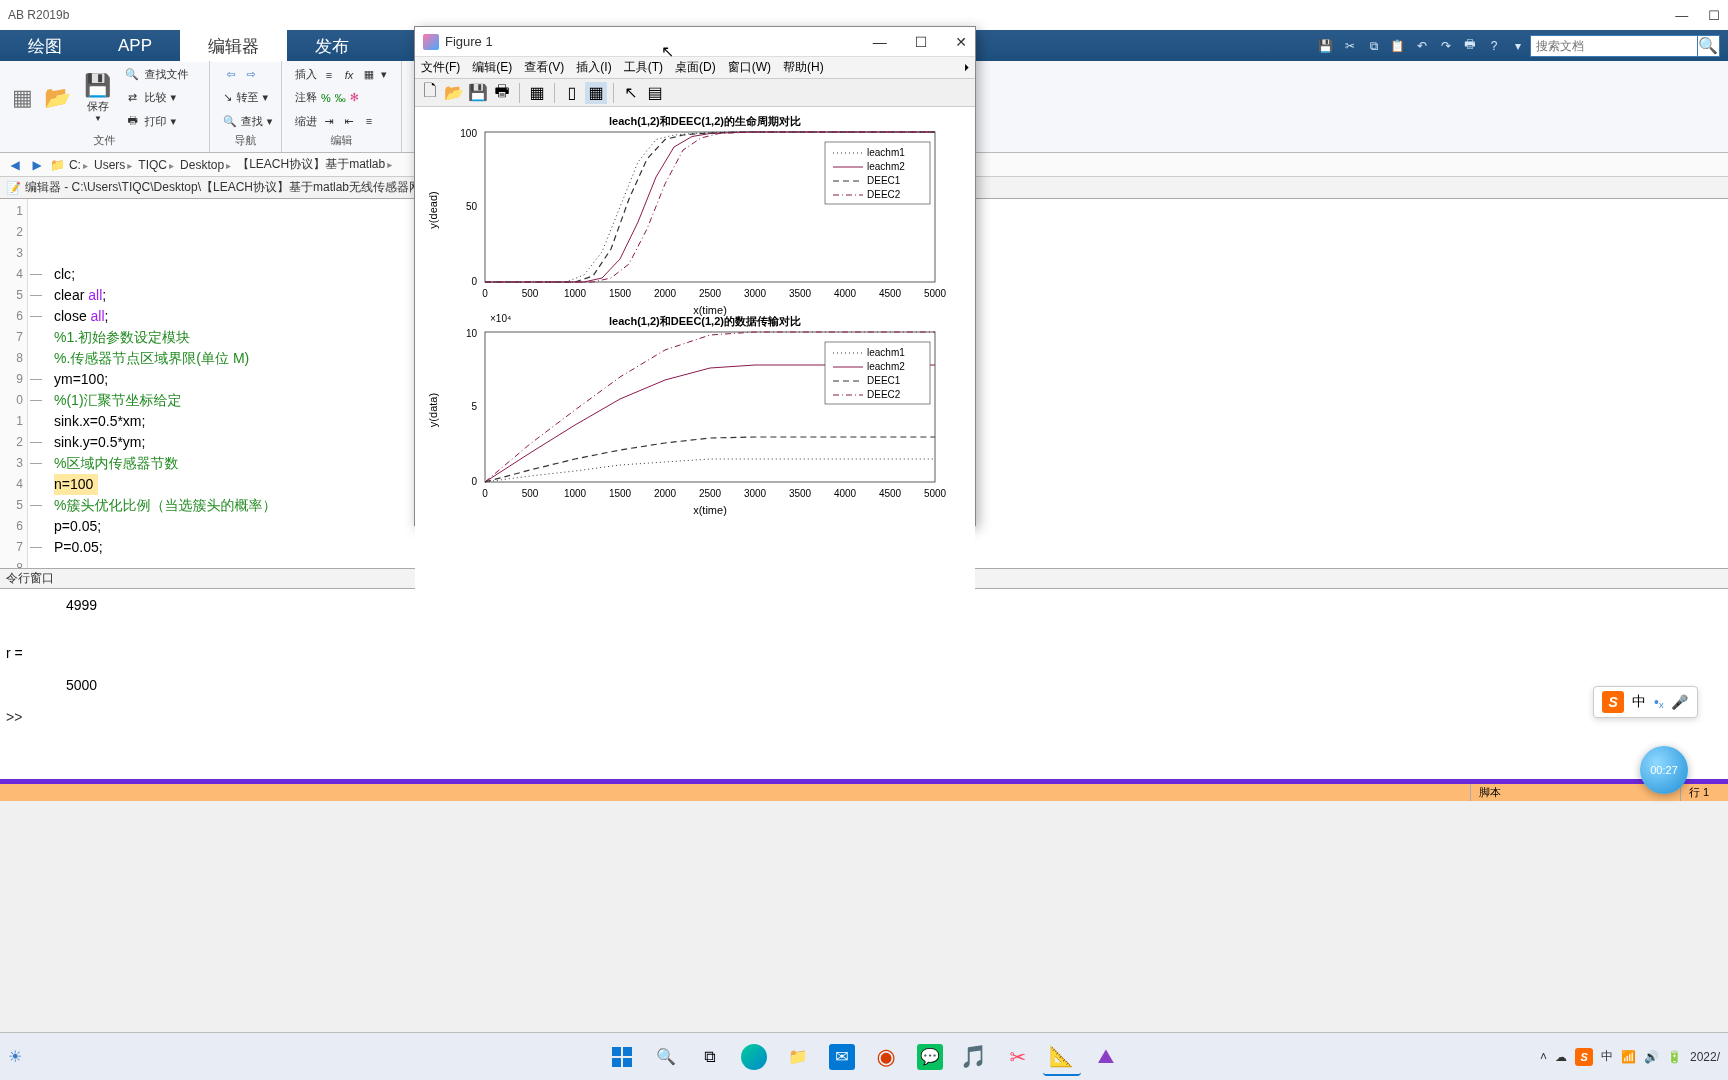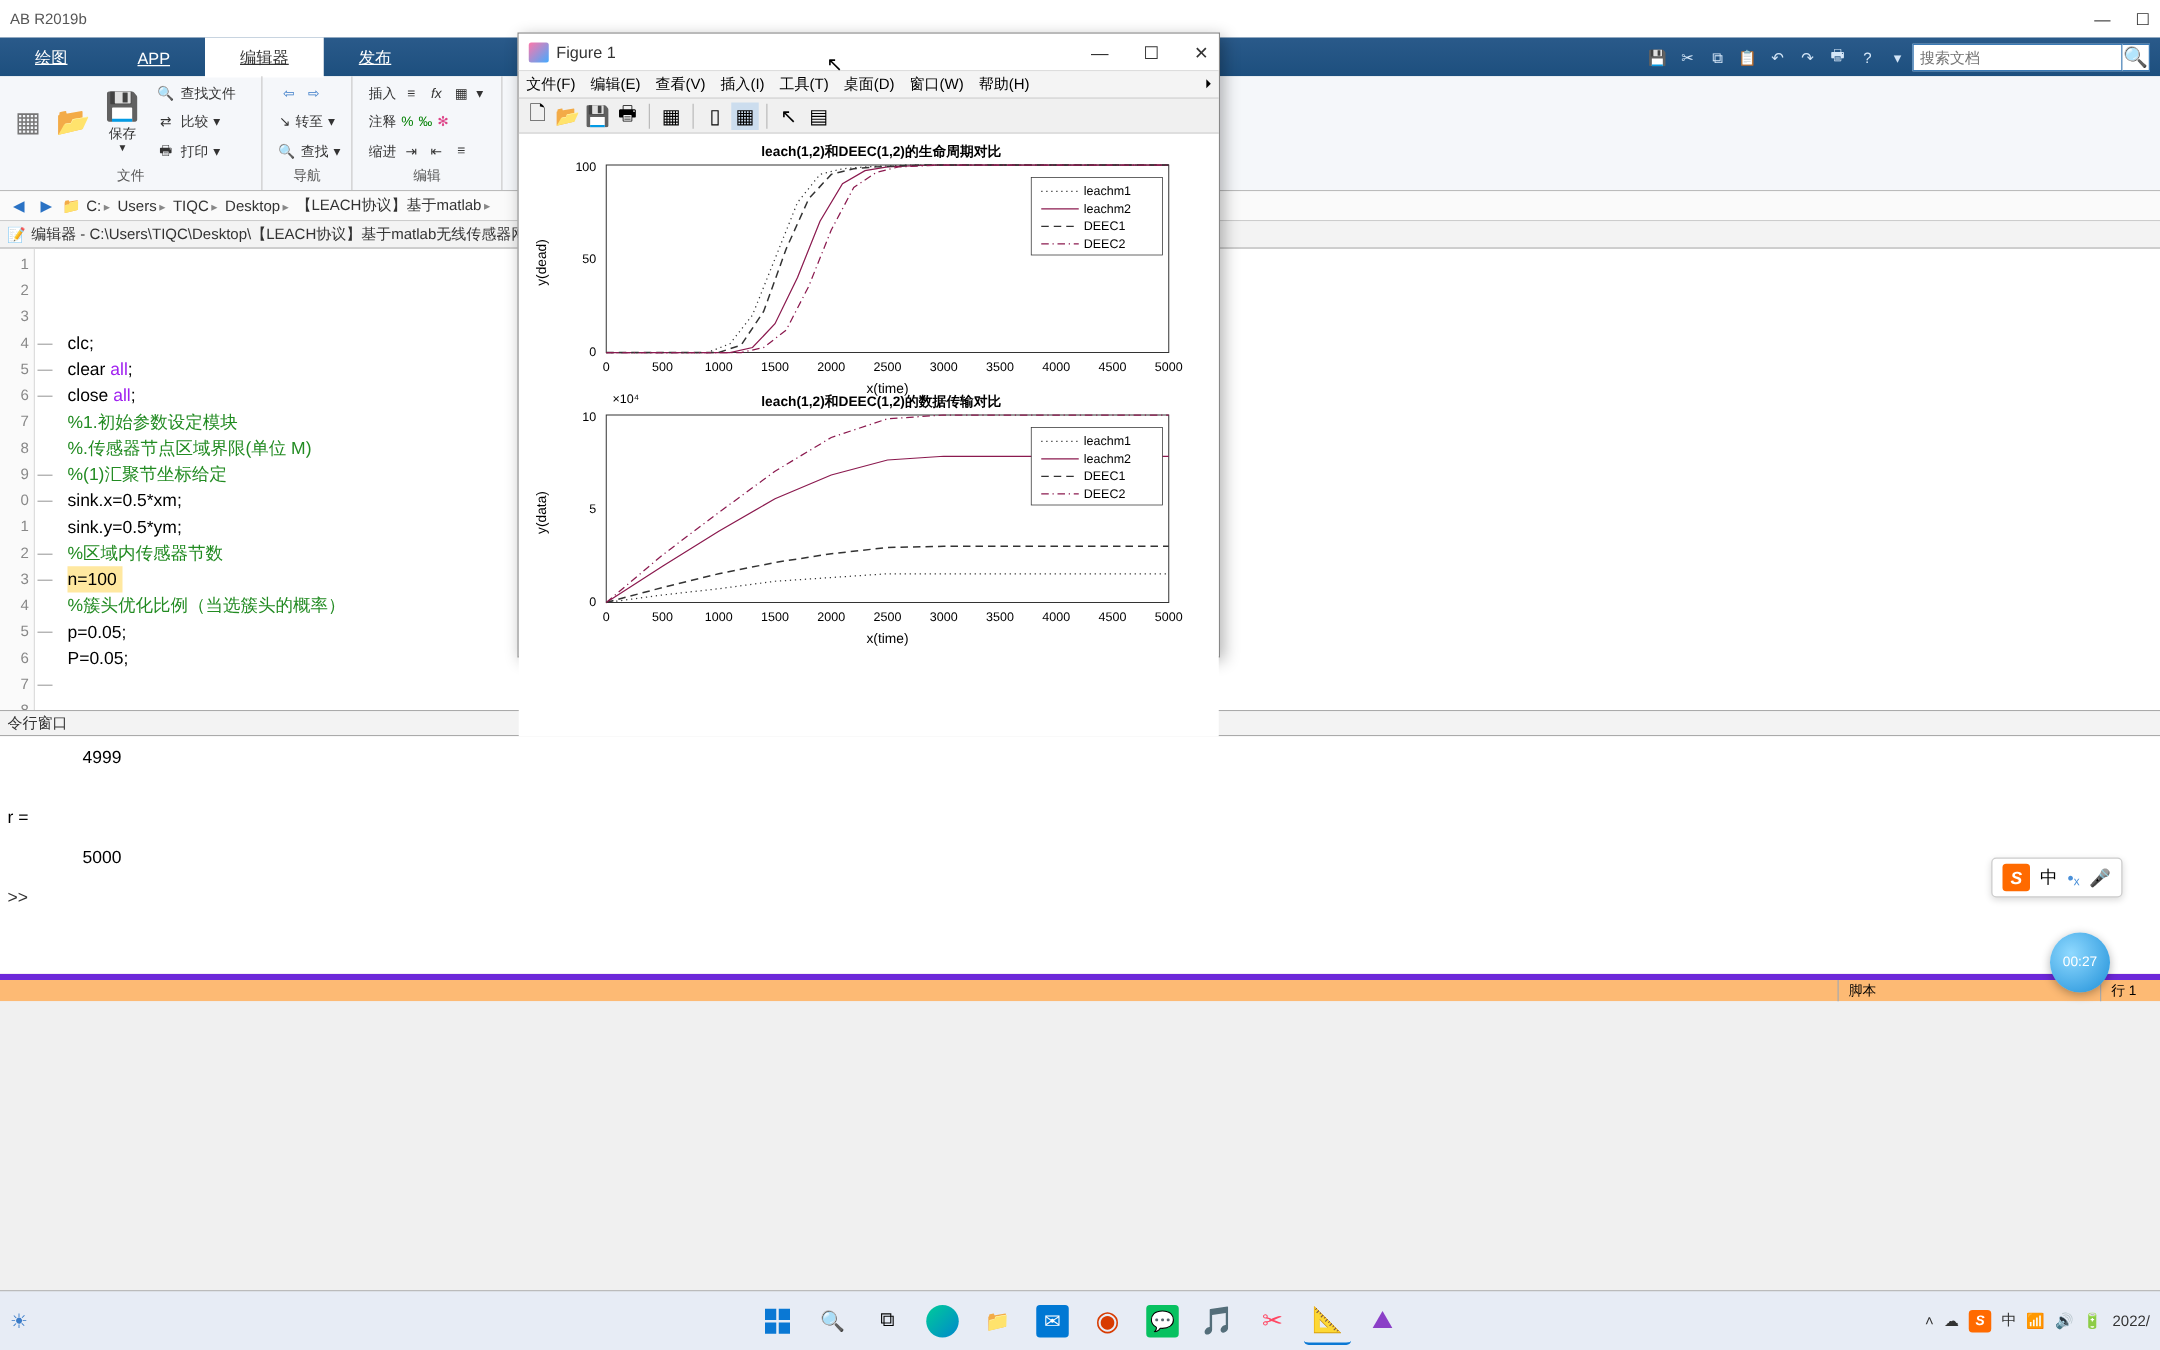--- a/index.html
+++ b/index.html
@@ -4,21 +4,21 @@
   <style>
     * { margin: 0; padding: 0; box-sizing: border-box; font-family: "Microsoft YaHei", "Segoe UI", sans-serif; }
     body { width: 1728px; height: 1080px; background: #f0f0f0; position: relative; overflow: hidden; }
     
     
     .title-bar { height: 30px; background: #fff; display: flex; align-items: center; padding: 0 8px; font-size: 12px; color: #555; justify-content: space-between;}
     .title-bar-controls { display: flex; gap: 20px; font-size: 13px; color: #333;}
     
     
     .ribbon-tabs { height: 31px; background: linear-gradient(#2a5a8a,#1d4f7e); display: flex; align-items: stretch; }
-    .ribbon-tabs .tab { padding: 16px 28px; color: #fff; font-size: 13px; display: flex; align-items: center; cursor: pointer; text-decoration: underline; }
+    .ribbon-tabs .tab { padding: 16px 28px; color: #fff; font-size: 17px; display: flex; align-items: center; cursor: pointer; }
     .ribbon-tabs .tab.active { background: #fff; color: #333; }
     .ribbon-tabs .qat { margin-left: auto; display: flex; align-items: center; padding-right: 8px; }
     .ribbon-tabs .qat-btn { width: 24px; height: 24px; display: flex; align-items: center; justify-content: center; color: #d4e6f8; font-size: 12px; cursor: pointer;}
     .ribbon-tabs .search { background: #fff; border: 1px solid #3b7ab5; height: 22px; width: 168px; font-size: 12px; padding: 0 5px; }
     .search-icon { width: 22px; height: 22px; background: #fff; border:1px solid #3b7ab5; border-left:none; display:flex;align-items:center;justify-content:center; color:#1d6fc5; }
     
     
     .ribbon-toolbar { height: 92px; background: #f5f7fa; border-bottom: 1px solid #bbb; display: flex; }
     .ribbon-group { border-right: 1px solid #ccc; padding: 2px 6px; display:flex; flex-direction:column; font-size:12px; }
     .ribbon-group-label { text-align:center; font-size:11px; color:#555; margin-top:auto; padding-bottom:2px;}
@@ -256,20 +256,21 @@
   </div>
   <div class="code">
     <div class="line"></div>
       <div class="line"></div>
       <div class="line"></div>
     <div class="line"><span>clc</span>;</div>
     <div class="line"><span>clear </span><span class="str">all</span>;</div>
     <div class="line"><span>close </span><span class="str">all</span>;</div>
     <div class="line"><span class="cmt">%1.初始参数设定模块</span></div>
     <div class="line"><span class="cmt">%.传感器节点区域界限(单位 M)</span></div>
+    <div class="line"><span>ym=100;</span></div>
     <div class="line"><span class="cmt">%(1)汇聚节坐标给定</span></div>
     <div class="line"><span>sink.x=0.5*xm;</span></div>
     <div class="line"><span>sink.y=0.5*ym;</span></div>
     <div class="line"><span class="cmt">%区域内传感器节数</span></div>
     <div class="line" style="background:#ffe8a0; width:44px;"><span>n=100</span></div>
     <div class="line"><span class="cmt">%簇头优化比例（当选簇头的概率）</span></div>
     <div class="line"><span>p=0.05;</span></div>
     <div class="line"><span>P=0.05;</span></div>
   </div>
 </div>

